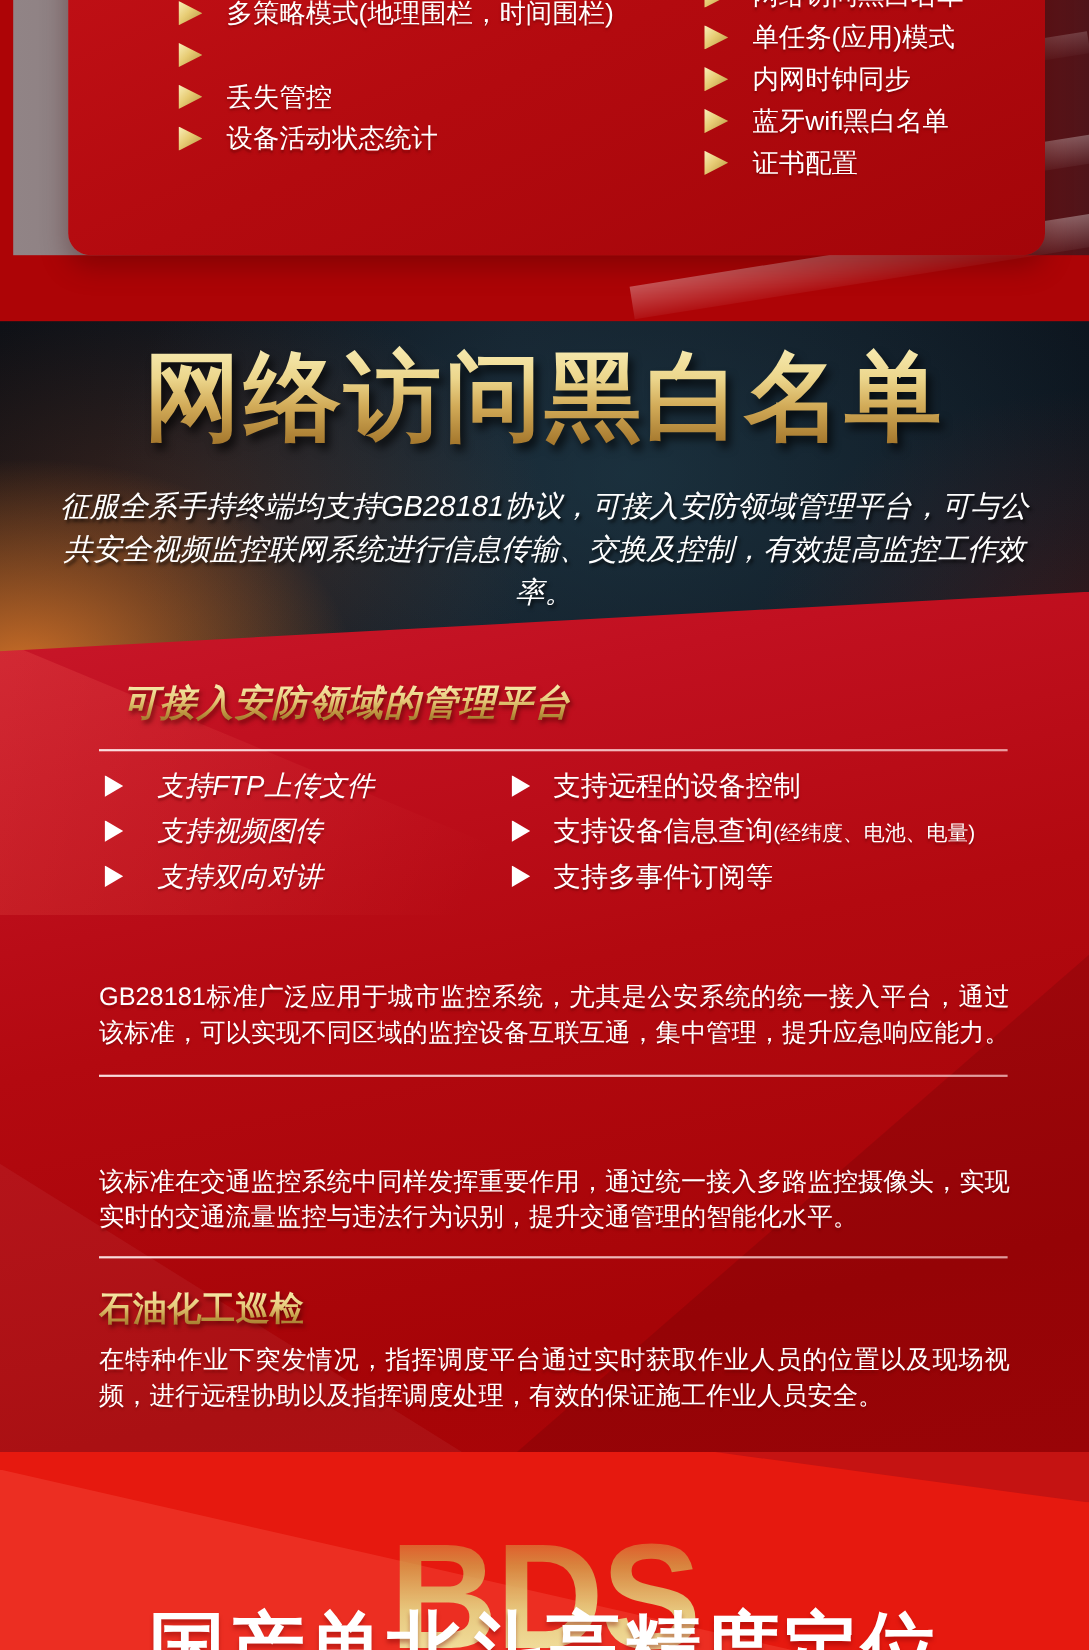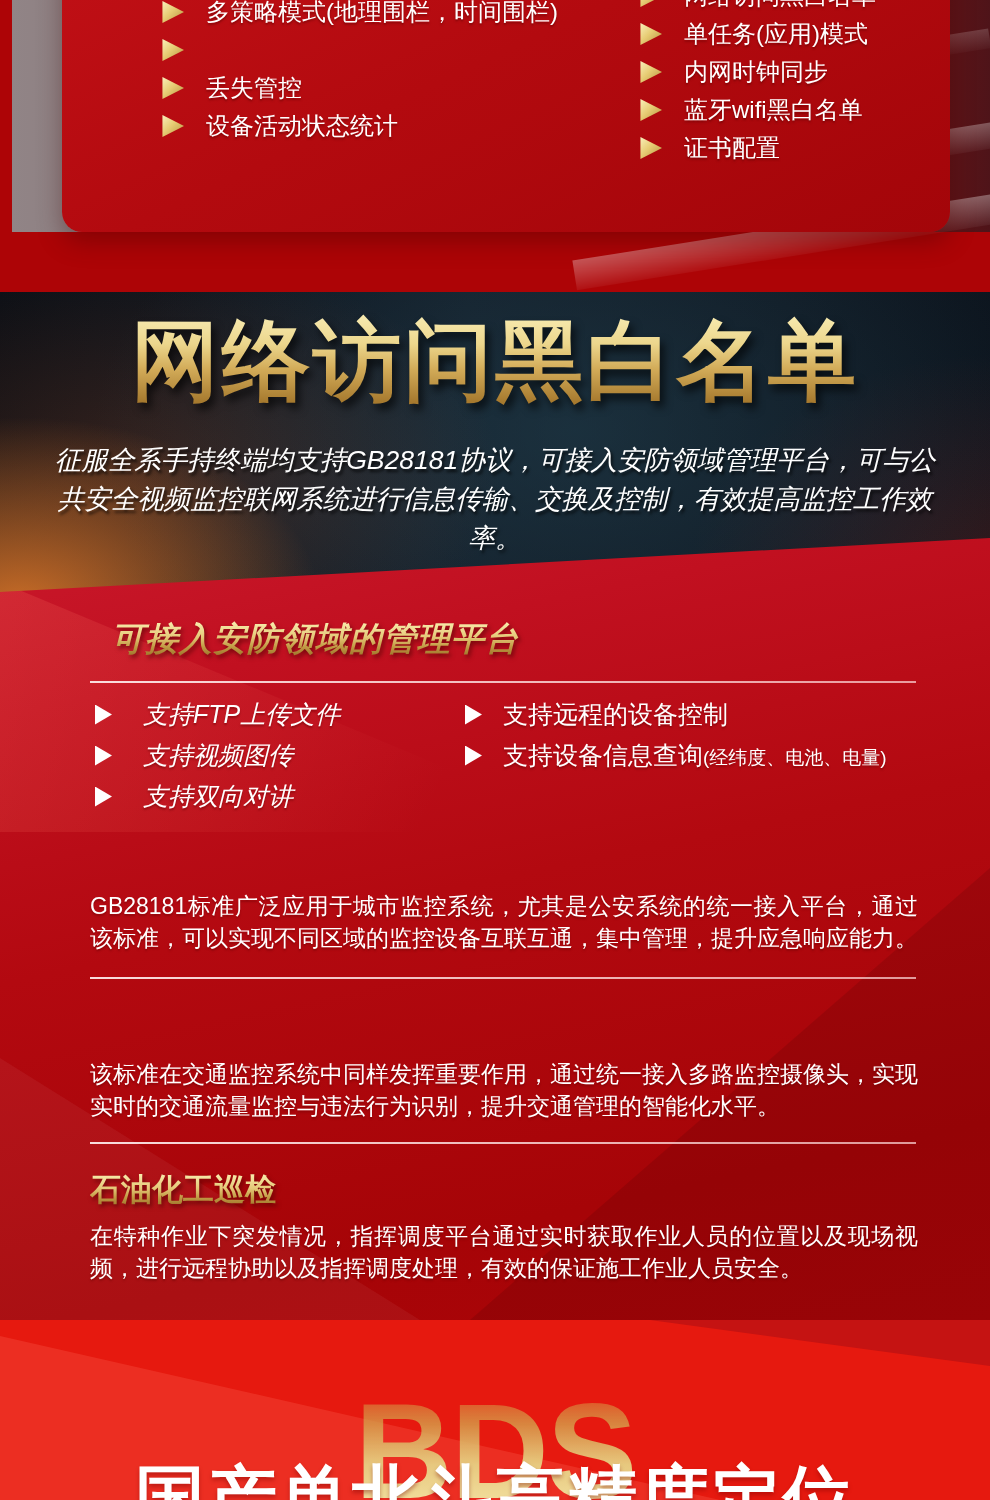--- a/index.html
+++ b/index.html
@@ -197,20 +197,24 @@
 
   <ul class="plat-list plat-right">
     <li>
       <span class="tri-white"></span>
       <span class="label"><span>支持远程的设备控制</span><span class="note"></span></span>
     </li>
     <li>
       <span class="tri-white"></span>
       <span class="label"><span>支持设备信息查询</span><span class="note">(经纬度、电池、电量)</span></span>
     </li>
+    <li>
+      <span class="tri-white"></span>
+      <span class="label"><span>支持多事件订阅等</span><span class="note"></span></span>
+    </li>
   </ul>
 
   <p class="uc-body b0">GB28181标准广泛应用于城市监控系统，尤其是公安系统的统一接入平台，通过该标准，可以实现不同区域的监控设备互联互通，集中管理，提升应急响应能力。</p>
   <div class="divider d2"></div>
 
   <p class="uc-body b1">该标准在交通监控系统中同样发挥重要作用，通过统一接入多路监控摄像头，实现实时的交通流量监控与违法行为识别，提升交通管理的智能化水平。</p>
   <div class="divider d3"></div>
 
   <h3 class="gold-h h-uc2">石油化工巡检</h3>
   <p class="uc-body b2">在特种作业下突发情况，指挥调度平台通过实时获取作业人员的位置以及现场视频，进行远程协助以及指挥调度处理，有效的保证施工作业人员安全。</p>

